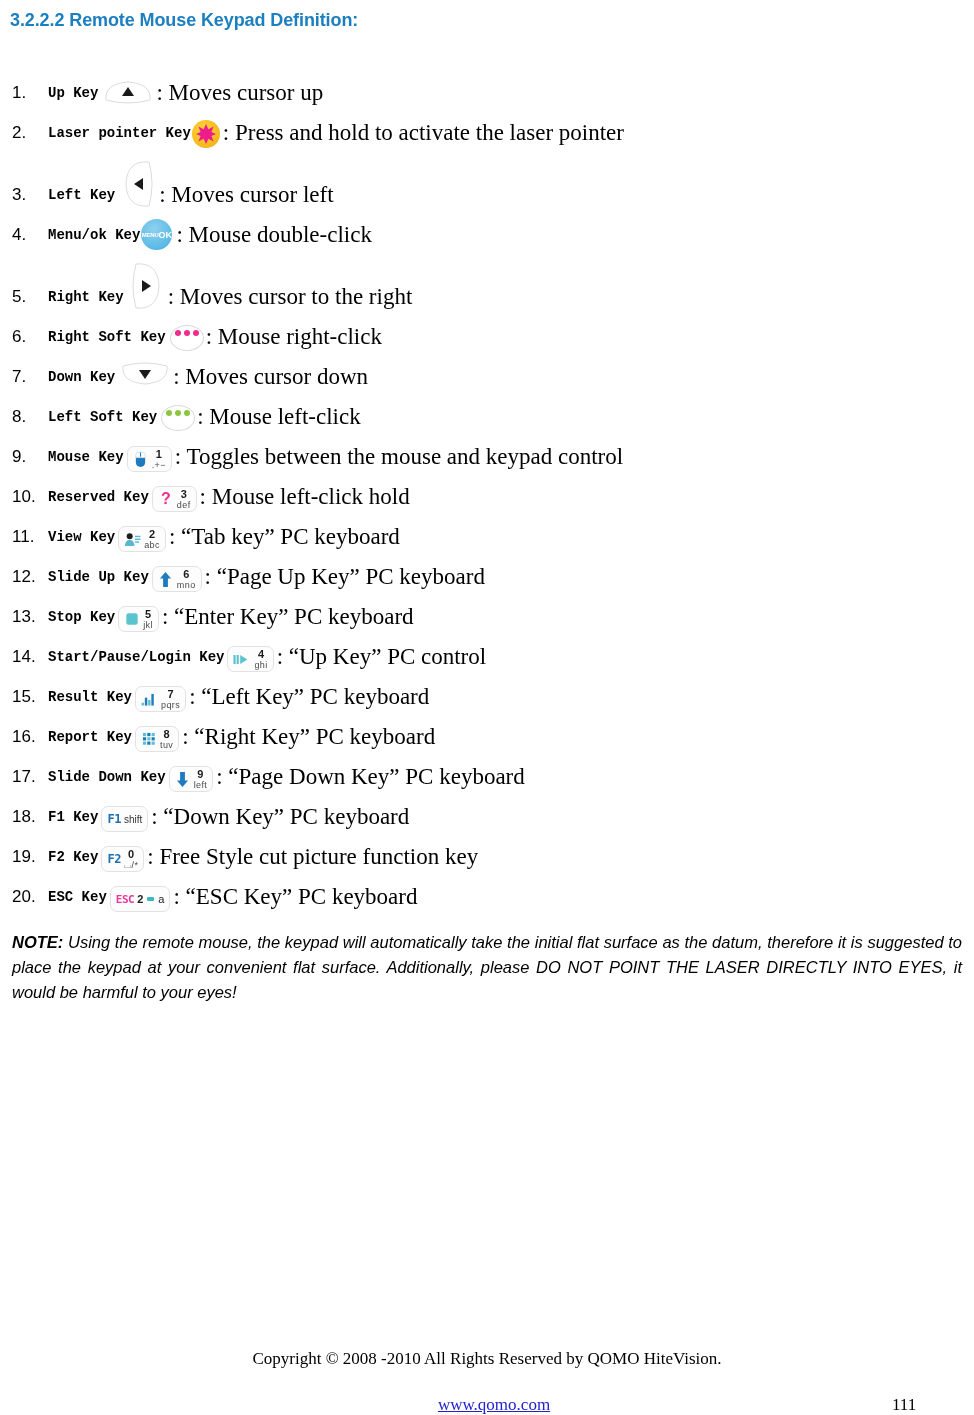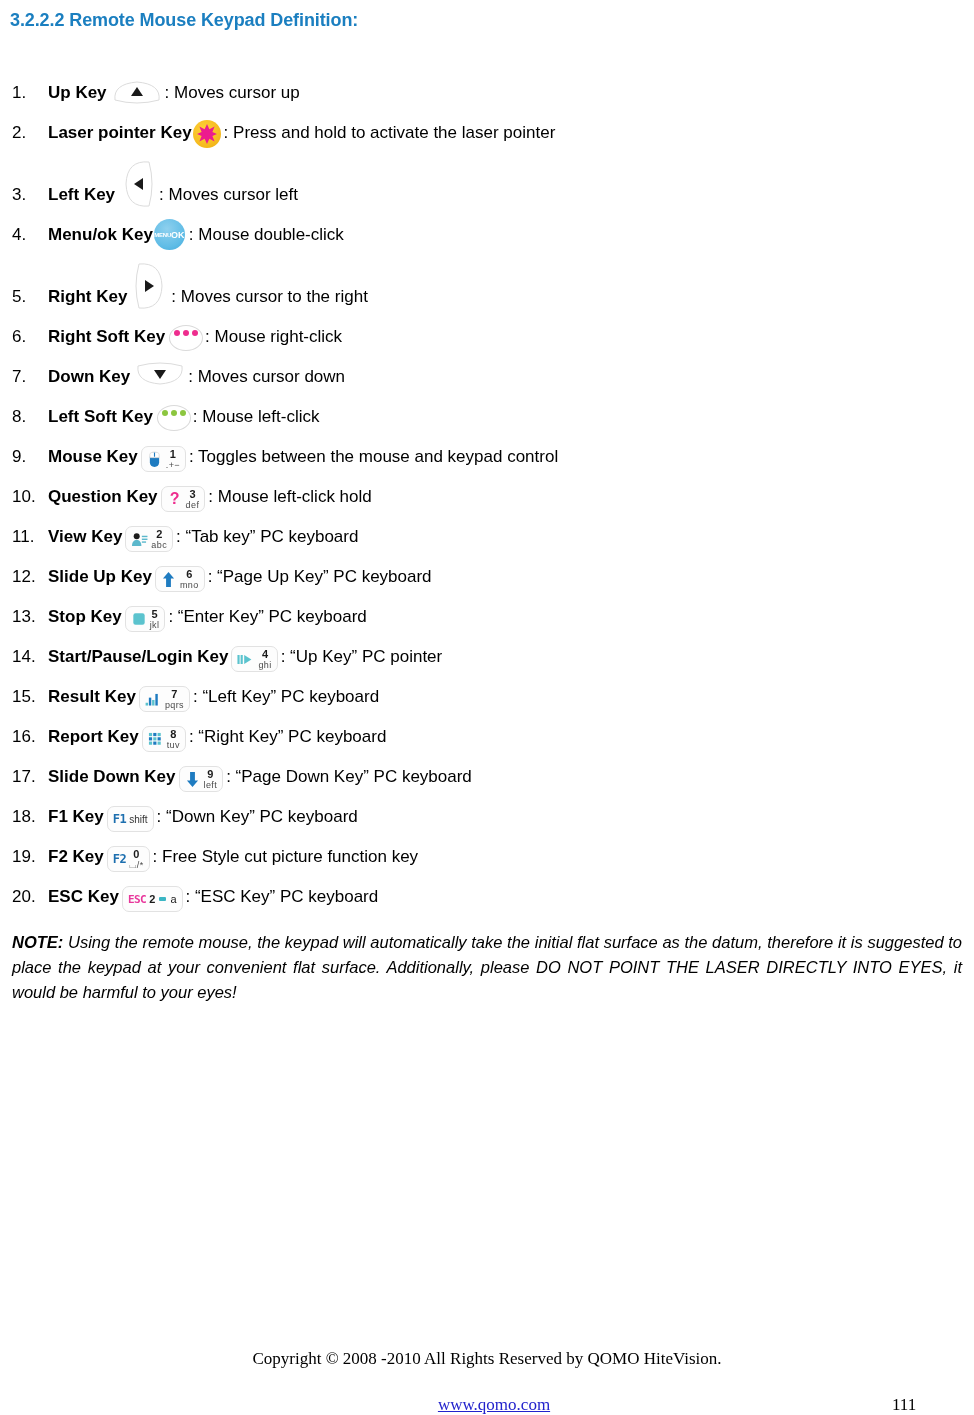--- a/index.html
+++ b/index.html
@@ -46,29 +46,31 @@
     padding-left: 4px;
     white-space: nowrap;
   }
   .row-body {
     display: flex;
     align-items: flex-end;
     gap: 0px;
     flex: 1 1 auto;
   }
   .key-label {
-    font-size: 17px;
+    font-size: 14px;
     font-weight: bold;
     line-height: 22px;
     white-space: nowrap;
+    font-family: Liberation Mono, monospace;
   }
   .key-desc {
-    font-size: 17px;
+    font-size: 23px;
     line-height: 22px;
     white-space: nowrap;
+    font-family: Liberation Serif, serif;
   }
   .icon-slot {
     display: inline-flex;
     align-items: flex-end;
     justify-content: center;
     flex: 0 0 auto;
   }
 
   
   .fan {
@@ -347,21 +349,21 @@
             <span class="sub">.+−</span>
           </span>
         </span>
         <span class="key-desc">: Toggles between the mouse and keypad control</span>
       </div>
     </div>
 
     <div class="key-row">
       <div class="row-num">10.</div>
       <div class="row-body">
-        <span class="key-label">Question Key</span>
+        <span class="key-label">Reserved Key</span>
         <span class="kb">
           <span class="glyph qmark">?</span>
           <span class="stack">
             <span class="num">3</span>
             <span class="sub">def</span>
           </span>
         </span>
         <span class="key-desc">: Mouse left-click hold</span>
       </div>
     </div>
@@ -437,21 +439,21 @@
                 <rect x="0.5" y="2" width="2.4" height="10" fill="#5BC3CE"></rect>
                 <rect x="4" y="2" width="2.4" height="10" fill="#5BC3CE"></rect>
                 <path d="M8,2 L16,7 L8,12 Z" fill="#5BC3CE"></path>
               </svg>
           </span>
           <span class="stack">
             <span class="num">4</span>
             <span class="sub">ghi</span>
           </span>
         </span>
-        <span class="key-desc">: “Up Key” PC pointer</span>
+        <span class="key-desc">: “Up Key” PC control</span>
       </div>
     </div>
 
     <div class="key-row">
       <div class="row-num">15.</div>
       <div class="row-body">
         <span class="key-label">Result Key</span>
         <span class="kb">
           <span class="glyph">
             <svg viewBox="0 0 18 14" width="17" height="13">

